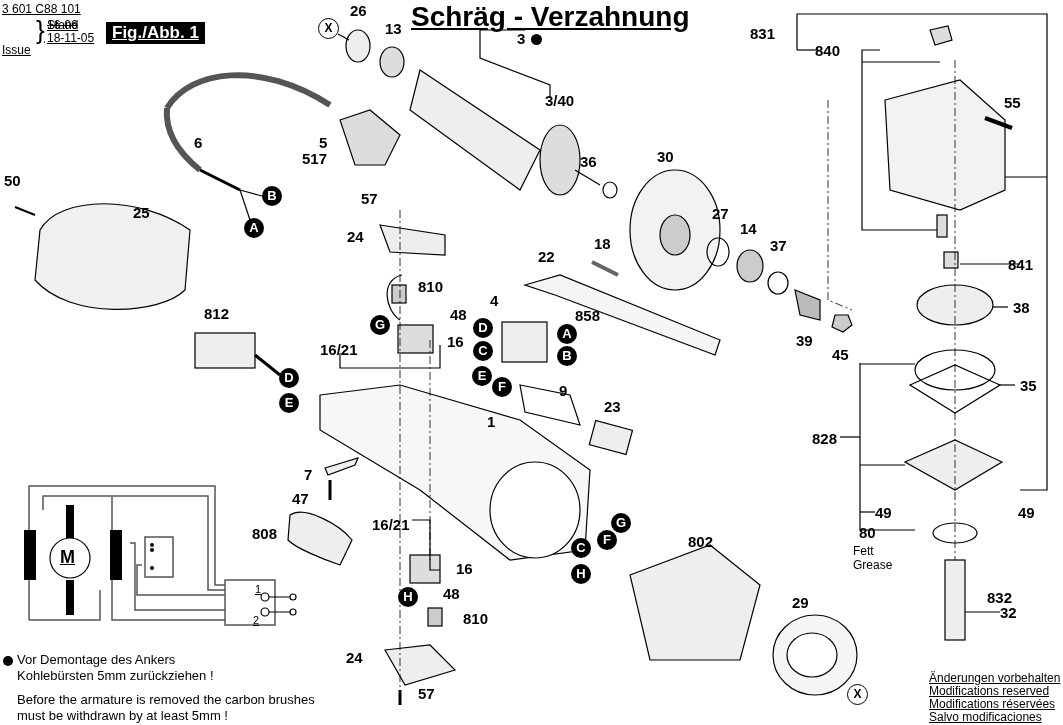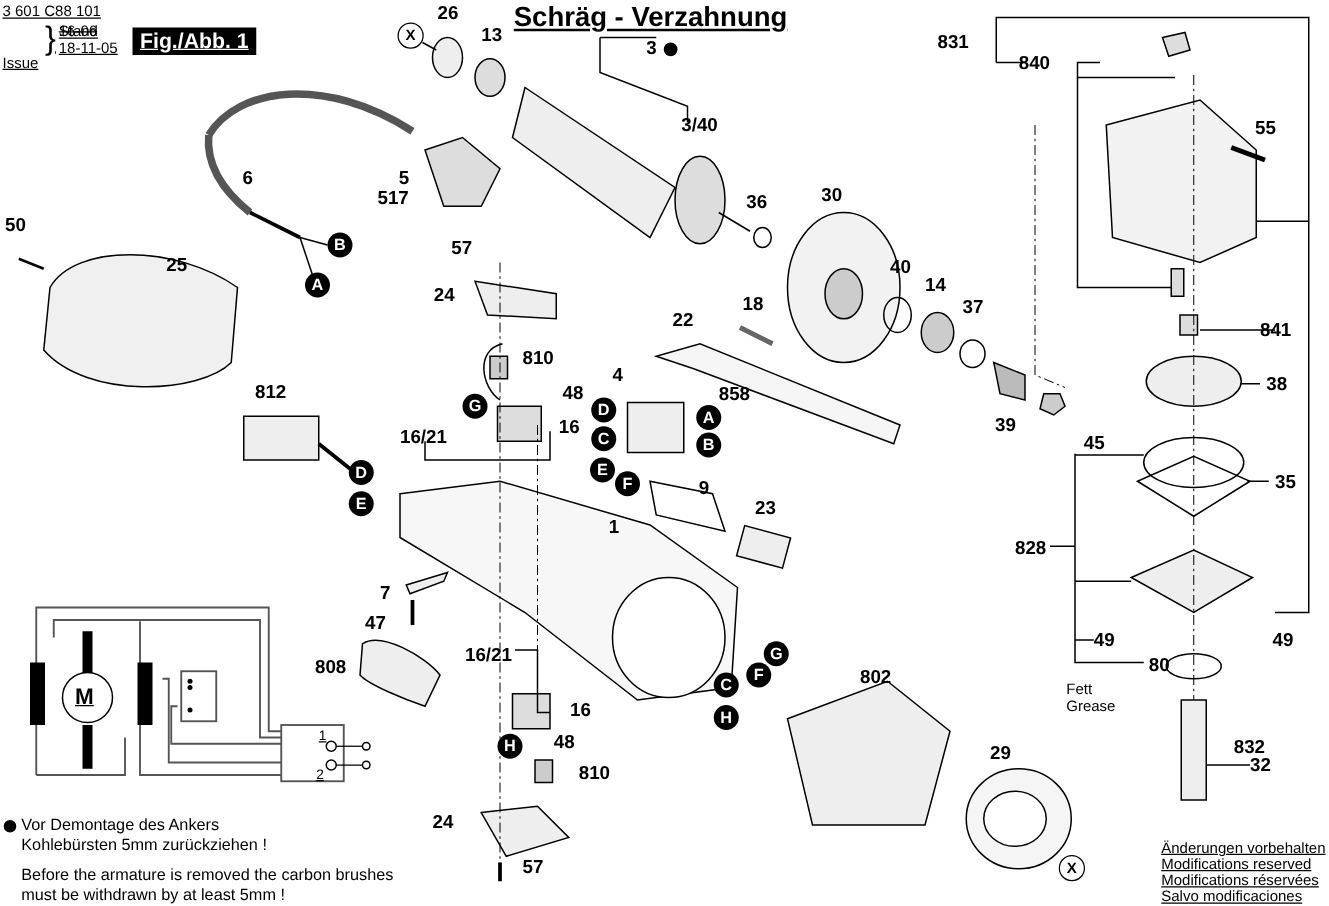--- a/index.html
+++ b/index.html
@@ -1,20 +1,20 @@
 <!DOCTYPE html>
 <html><head>
 <meta charset="utf-8">
 <style>
   html, body { margin:0; padding:0; background:#fff; }
   body { width:1063px; height:725px; position:relative; overflow:hidden; font-family:"Liberation Sans", sans-serif; color:#000; }
   .abs { position:absolute;text-decoration:underline; }
   .hdr { font-size:12px; line-height:13px; }
   .fig { background:#000; color:#fff; font-weight:bold; font-size:17px; padding:1px 6px; }
-  .title { font-weight:bold; font-size:22px; }
+  .title { font-weight:bold; font-size:28px; }
   .num { font-weight:bold; font-size:15px; position:absolute; white-space:nowrap; }
   .circ { position:absolute; width:20px; height:20px; border-radius:50%; background:#000; color:#fff; font-weight:bold; font-size:13px; text-align:center; line-height:20px; }
   .circx { position:absolute; width:19px; height:19px; border-radius:50%; background:#fff; border:1.5px solid #000; color:#000; font-weight:bold; font-size:12px; text-align:center; line-height:19px; }
   .note { font-size:13px; line-height:16px; position:absolute; }
   .small { font-size:12px; position:absolute; }
   svg.draw { position:absolute; left:0; top:0; }
 </style>
 </head>
 <body>
 
@@ -180,31 +180,31 @@
 <div class="num" style="left:302px;top:150px;">517</div>
 <div class="num" style="left:4px;top:172px;">50</div>
 <div class="num" style="left:133px;top:204px;">25</div>
 <div class="num" style="left:361px;top:190px;">57</div>
 <div class="num" style="left:347px;top:228px;">24</div>
 <div class="num" style="left:418px;top:278px;">810</div>
 <div class="num" style="left:450px;top:306px;">48</div>
 <div class="num" style="left:204px;top:305px;">812</div>
 <div class="num" style="left:320px;top:341px;">16/21</div>
 <div class="num" style="left:447px;top:333px;">16</div>
-<div class="num" style="left:597px;top:153px;">36</div>
+<div class="num" style="left:580px;top:153px;">36</div>
 <div class="num" style="left:657px;top:148px;">30</div>
 <div class="num" style="left:538px;top:248px;">22</div>
 <div class="num" style="left:594px;top:235px;">18</div>
-<div class="num" style="left:712px;top:205px;">40</div>
+<div class="num" style="left:712px;top:205px;">27</div>
 <div class="num" style="left:740px;top:220px;">14</div>
 <div class="num" style="left:770px;top:237px;">37</div>
 <div class="num" style="left:490px;top:292px;">4</div>
 <div class="num" style="left:575px;top:307px;">858</div>
 <div class="num" style="left:796px;top:332px;">39</div>
-<div class="num" style="left:832px;top:346px;margin-left:35px;">45</div>
+<div class="num" style="left:832px;top:346px;">45</div>
 <div class="num" style="left:559px;top:382px;">9</div>
 <div class="num" style="left:487px;top:413px;">1</div>
 <div class="num" style="left:604px;top:398px;">23</div>
 <div class="num" style="left:304px;top:466px;">7</div>
 <div class="num" style="left:292px;top:490px;">47</div>
 <div class="num" style="left:252px;top:525px;">808</div>
 <div class="num" style="left:372px;top:516px;">16/21</div>
 <div class="num" style="left:456px;top:560px;">16</div>
 <div class="num" style="left:443px;top:585px;">48</div>
 <div class="num" style="left:463px;top:610px;">810</div>
@@ -214,21 +214,21 @@
 <div class="num" style="left:792px;top:594px;">29</div>
 <div class="num" style="left:750px;top:25px;">831</div>
 <div class="num" style="left:815px;top:42px;">840</div>
 <div class="num" style="left:1004px;top:94px;">55</div>
 <div class="num" style="left:1008px;top:256px;">841</div>
 <div class="num" style="left:1013px;top:299px;">38</div>
 <div class="num" style="left:1020px;top:377px;">35</div>
 <div class="num" style="left:812px;top:430px;">828</div>
 <div class="num" style="left:875px;top:504px;">49</div>
 <div class="num" style="left:1018px;top:504px;">49</div>
-<div class="num" style="left:919px;top:524px;">80</div>
+<div class="num" style="left:859px;top:524px;">80</div>
 <div class="num" style="left:987px;top:589px;">832</div>
 <div class="num" style="left:1000px;top:604px;">32</div>
 
 <div class="circ" style="left:262px;top:186px;">B</div>
 <div class="circ" style="left:244px;top:218px;">A</div>
 <div class="circ" style="left:370px;top:315px;">G</div>
 <div class="circ" style="left:279px;top:368px;">D</div>
 <div class="circ" style="left:279px;top:393px;">E</div>
 <div class="circ" style="left:473px;top:318px;">D</div>
 <div class="circ" style="left:473px;top:341px;">C</div>

